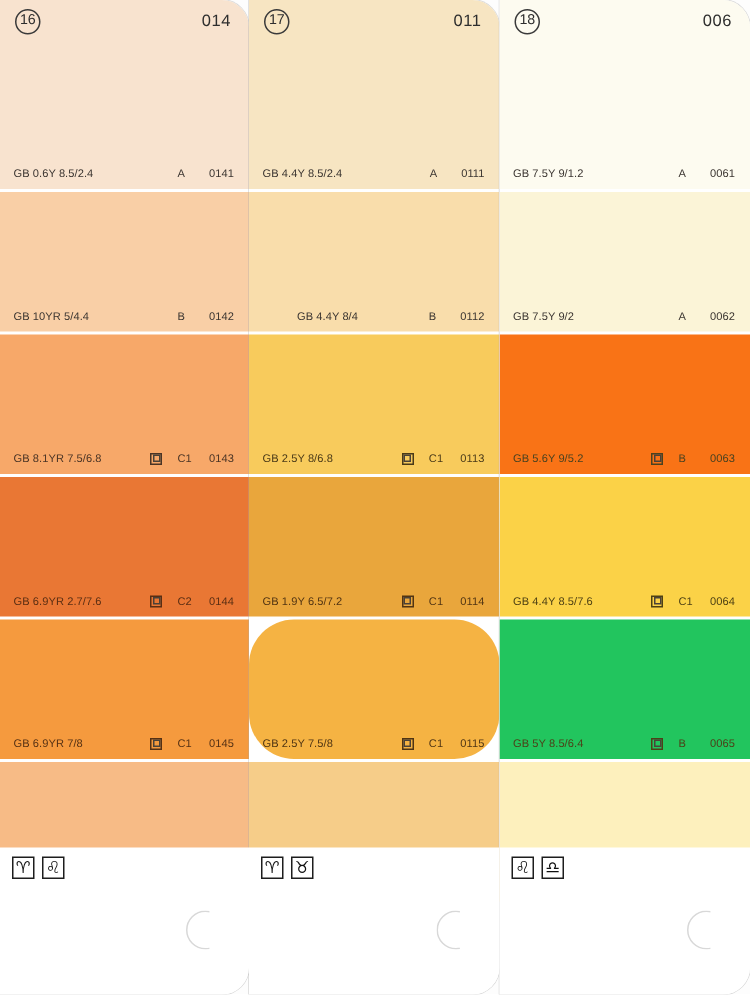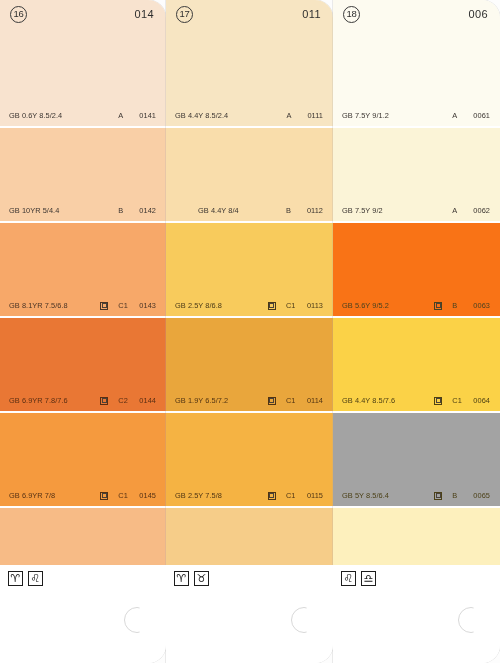--- a/index.html
+++ b/index.html
@@ -170,21 +170,21 @@
           <div class="swatch-label" style="color: rgb(74, 52, 37);">
             <span class="munsell">GB 8.1YR 7.5/6.8</span>
             <span class="spacer"></span>
             <span class="chip" style="border-color: rgb(74, 52, 37);"></span>
             <span class="grade">C1</span>
             <span class="num">0143</span>
           </div>
         </div>
         <div class="swatch" style="background: rgb(233, 119, 52);">
           <div class="swatch-label" style="color: rgb(90, 46, 19);">
-            <span class="munsell">GB 6.9YR 7.8/7.6</span>
+            <span class="munsell">GB 6.9YR 2.7/7.6</span>
             <span class="spacer"></span>
             <span class="chip" style="border-color: rgb(90, 46, 19);"></span>
             <span class="grade">C2</span>
             <span class="num">0144</span>
           </div>
         </div>
         <div class="swatch" style="background: rgb(245, 154, 62);">
           <div class="swatch-label" style="color: rgb(85, 49, 20);">
             <span class="munsell">GB 6.9YR 7/8</span>
             <span class="spacer"></span>
@@ -244,21 +244,21 @@
         </div>
         <div class="swatch" style="background: rgb(233, 166, 60);">
           <div class="swatch-label" style="color: rgb(81, 52, 19);">
             <span class="munsell">GB 1.9Y 6.5/7.2</span>
             <span class="spacer"></span>
             <span class="chip" style="border-color: rgb(81, 52, 19);"></span>
             <span class="grade">C1</span>
             <span class="num">0114</span>
           </div>
         </div>
-        <div class="swatch" style="background: rgb(245, 179, 67);">
+        <div class="swatch" style="background: rgb(245, 179, 67); border-radius: 30px;">
           <div class="swatch-label" style="color: rgb(79, 53, 20);">
             <span class="munsell">GB 2.5Y 7.5/8</span>
             <span class="spacer"></span>
             <span class="chip" style="border-color: rgb(79, 53, 20);"></span>
             <span class="grade">C1</span>
             <span class="num">0115</span>
           </div>
         </div>
         <div class="swatch" style="background: rgb(246, 205, 137);">
           <div class="swatch-label" style="color: rgb(70, 54, 32);">
@@ -311,21 +311,21 @@
         </div>
         <div class="swatch" style="background: rgb(251, 210, 71);">
           <div class="swatch-label" style="color: rgb(78, 65, 20);">
             <span class="munsell">GB 4.4Y 8.5/7.6</span>
             <span class="spacer"></span>
             <span class="chip" style="border-color: rgb(78, 65, 20);"></span>
             <span class="grade">C1</span>
             <span class="num">0064</span>
           </div>
         </div>
-        <div class="swatch" style="background: #a3a3a3;">
+        <div class="swatch" style="background: #22c55e;">
           <div class="swatch-label" style="color: rgb(76, 65, 24);">
             <span class="munsell">GB 5Y 8.5/6.4</span>
             <span class="spacer"></span>
             <span class="chip" style="border-color: rgb(76, 65, 24);"></span>
             <span class="grade">B</span>
             <span class="num">0065</span>
           </div>
         </div>
         <div class="swatch" style="background: rgb(253, 240, 189);">
           <div class="swatch-label" style="color: rgb(70, 64, 42);">

